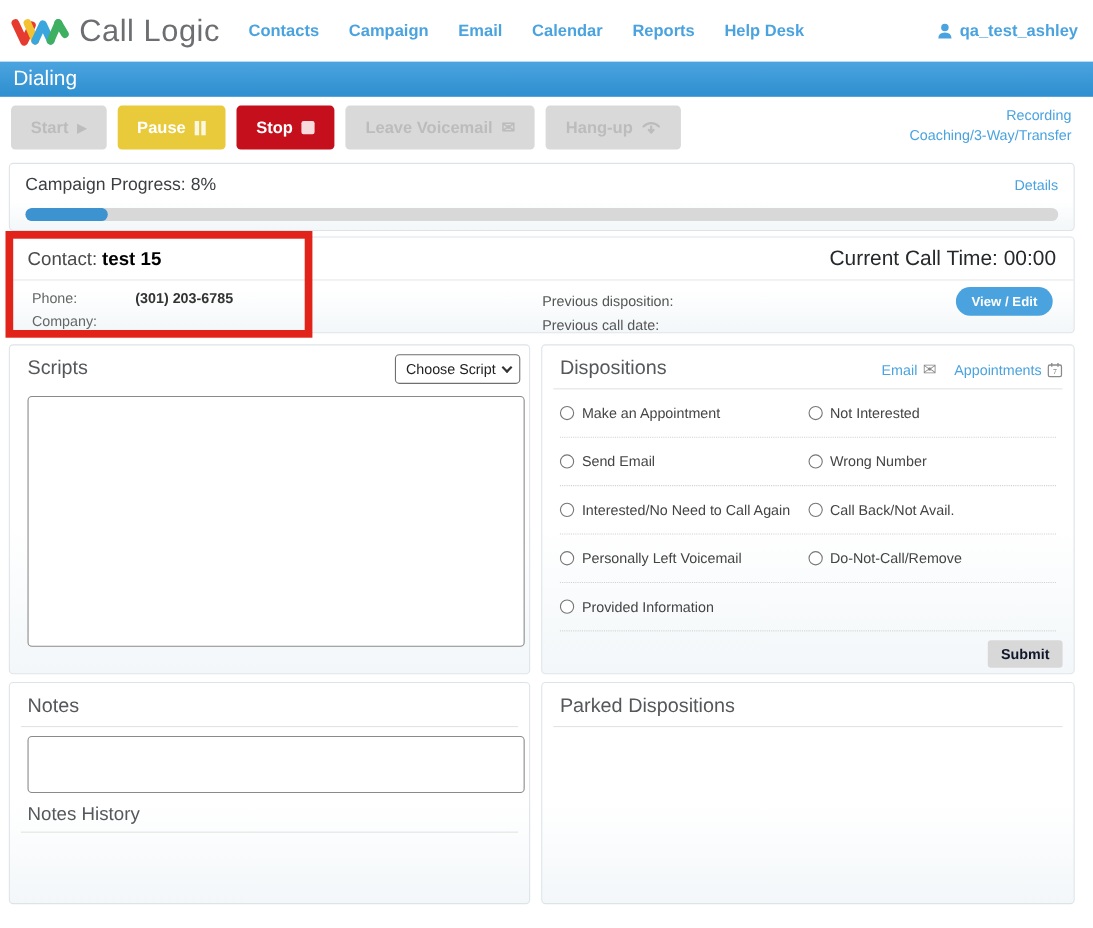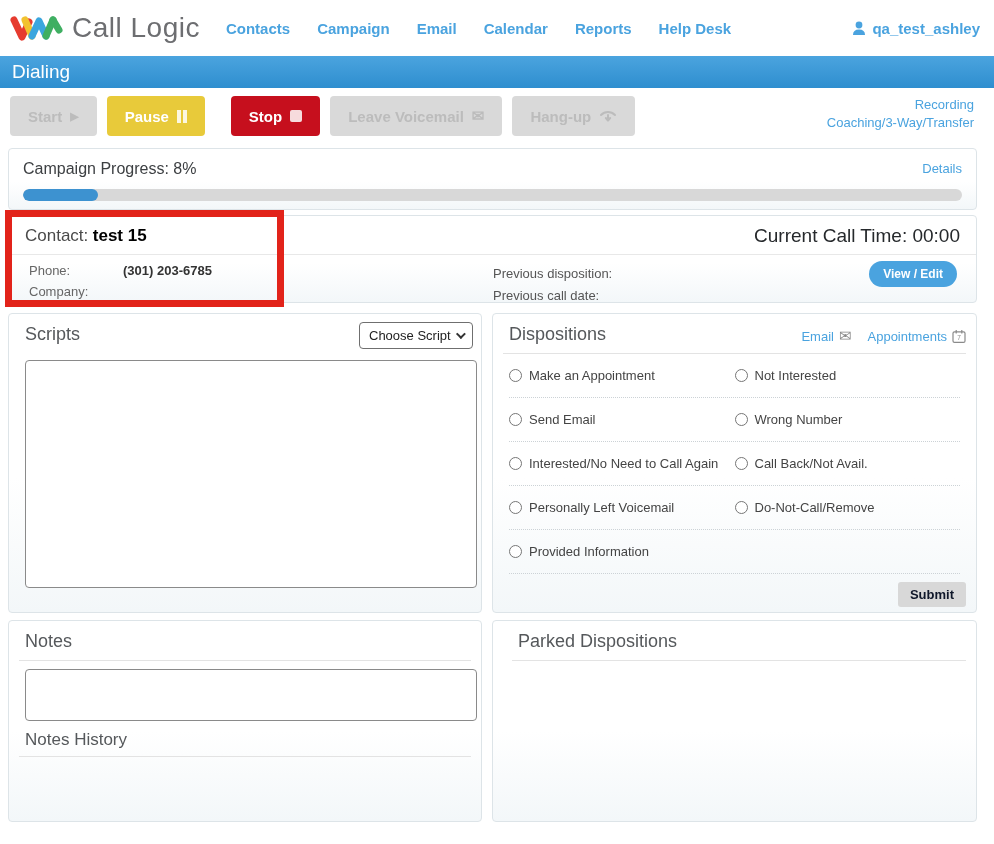--- a/index.html
+++ b/index.html
@@ -2,38 +2,38 @@
 <html><head>
 <meta charset="utf-8">
 <style>
   * { margin:0; padding:0; box-sizing:border-box; }
   html,body { background:#fff; }
   body { font-family:"Liberation Sans", sans-serif; color:#555; }
   .page { position:relative; width:994px; height:844px; background:#fff; overflow:hidden; }
 
   
   .top-header { height:56px; display:flex; align-items:center; padding:0 14px 0 10px; }
-  .logo { display:flex; gap:8px; }
+  .logo { display:flex; align-items:center; gap:8px; }
   .logo-text { font-size:28px; color:#6d6e71; letter-spacing:.5px; font-weight:500; }
   .main-nav { display:flex; gap:27px; margin-left:26px; }
   .nav-link { color:#4aa3df; font-size:15px; font-weight:600; cursor:pointer; }
   .user-area { margin-left:auto; display:flex; align-items:center; gap:6px; color:#4aa3df; font-size:15px; font-weight:600; cursor:pointer; }
 
   
   .dialing-bar { height:32px; background:linear-gradient(180deg,#4ba4df 0%,#2e8ecf 100%);
     display:flex; align-items:center; padding:0 12px; }
   .dialing-title { color:#fff; font-size:19px; font-weight:400; }
 
   
   .toolbar { position:relative; margin:8px 10px 0 10px; height:40px; display:flex; gap:10px; }
   .btn { border:none; border-radius:4px; height:40px; font-family:inherit; font-size:15px; font-weight:700;
     display:inline-flex; align-items:center; justify-content:flex-start; gap:8px; padding:0 18px; cursor:pointer; }
   .btn-disabled { background:#d9d9d9; color:#bcbcbc; }
   .btn-pause { background:#e8ca3a; color:#fff; }
-  .btn-stop  { background:#c60f1d; color:#fff;margin-left:16px; }
+  .btn-stop  { background:#c60f1d; color:#fff; }
   .play-glyph { font-size:11px; }
   .pause-bars { width:4px; height:13px; background:rgba(255,255,255,.85); box-shadow:6px 0 0 rgba(255,255,255,.85); margin-right:6px; }
   .stop-square { width:12px; height:12px; background:rgba(255,255,255,.85); border-radius:2px; }
   .toolbar-links { position:absolute; right:10px; top:0; text-align:right; line-height:18px;margin-left:40px; }
   .toolbar-links a { color:#4aa3df; font-size:13px; text-decoration:none; display:block; cursor:pointer; }
 
   
   .panel { border:1px solid #dde4e8; border-radius:4px;
     background:linear-gradient(180deg,#ffffff 55%,#f3f7f9 100%); }
   .panel-title { font-size:18px; color:#55585b; font-weight:400; }
@@ -91,21 +91,21 @@
   .submit-btn { background:#d8d8d8; color:#0f172a; border:none; border-radius:3px; font-family:inherit;
     font-size:13px; font-weight:700; padding:5px 12px; cursor:default; }
 
   
   .notes-panel { height:202px; }
   .notes-textarea { display:block; margin:8px 6px 0 16px; width:452px; height:52px; border:1px solid #8a8a8a; border-radius:4px;
     resize:none; font-family:inherit; font-size:13px; padding:5px; background:#fff; }
   .notes-history-title { font-size:17px; color:#55585b; padding:9px 16px 6px 16px; }
 
   
-  .parked-panel { height:202px;padding-left:9px; }
+  .parked-panel { height:202px; }
 
   
   .annotation-box { position:absolute; left:5px; top:210px; width:279px; height:97px;
     border:7px solid #e2231a; pointer-events:none; z-index:50; }
 
   svg { display:block; }
 </style>
 </head>
 <body>
 

